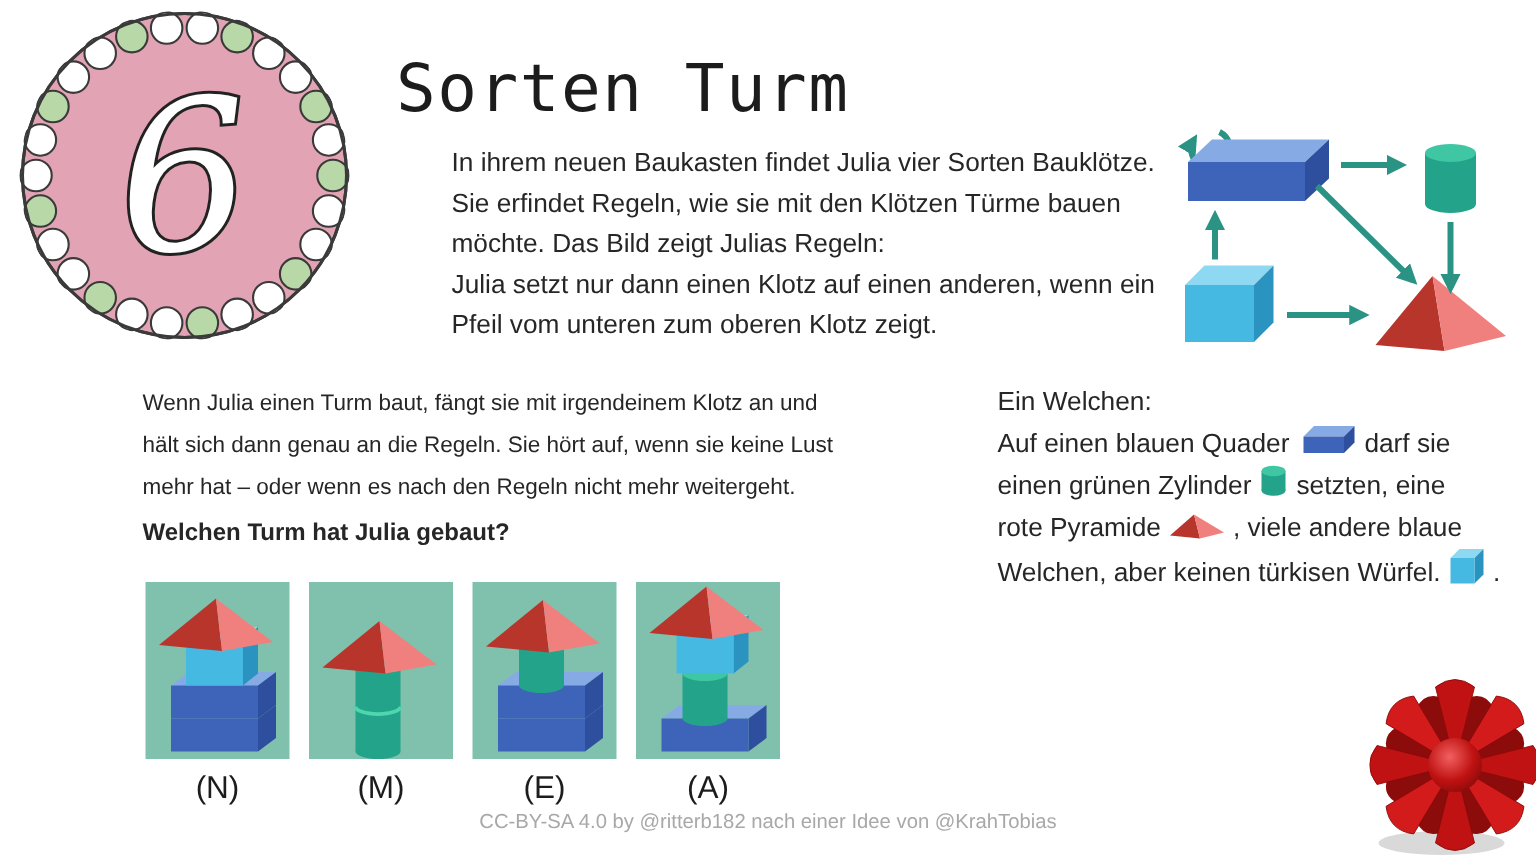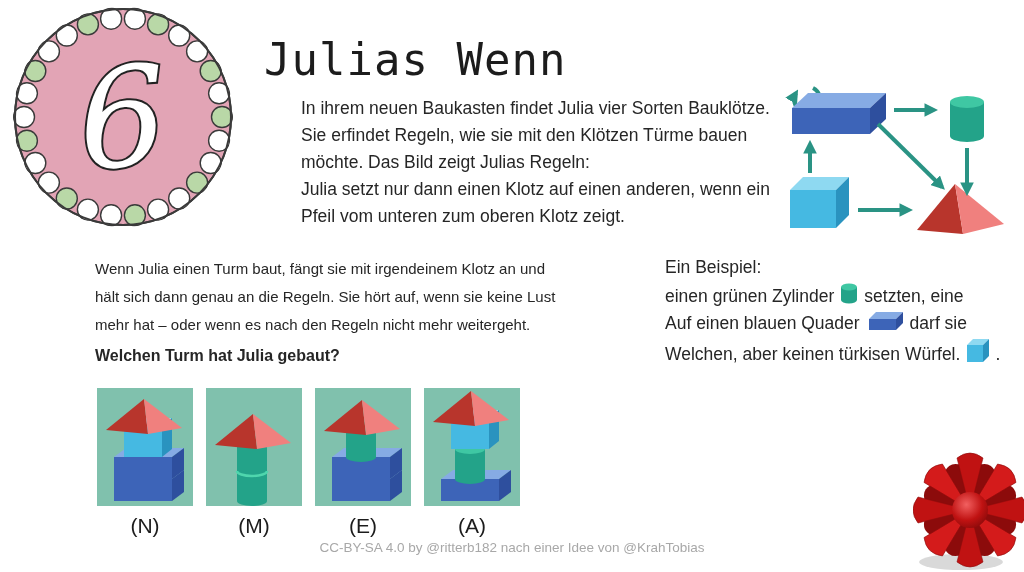--- a/index.html
+++ b/index.html
@@ -80,21 +80,21 @@
         <circle cx="146.1" cy="18.4" r="10.5" fill="#b9d8a7" stroke="#3a3a3a" stroke-width="1.4"></circle>
         <circle cx="167.2" cy="29.5" r="10.5" fill="#ffffff" stroke="#3a3a3a" stroke-width="1.4"></circle>
         <circle cx="185.1" cy="45.4" r="10.5" fill="#ffffff" stroke="#3a3a3a" stroke-width="1.4"></circle>
         <circle cx="198.7" cy="65.0" r="10.5" fill="#b9d8a7" stroke="#3a3a3a" stroke-width="1.4"></circle>
         <circle cx="207.1" cy="87.3" r="10.5" fill="#ffffff" stroke="#3a3a3a" stroke-width="1.4"></circle>
       </g>
     <circle cx="111" cy="111" r="108" fill="none" stroke="#3a3a3a" stroke-width="2"></circle>
     <text id="badgeNum" x="111" y="160" text-anchor="middle" font-family="DejaVu Serif, serif" font-style="italic" font-size="138" fill="#ffffff" stroke="#222222" stroke-width="4" paint-order="stroke" transform="rotate(-4 111 120)">6</text>
   </svg>
 
-  <div class="title">Julias Wenn</div>
+  <div class="title">Sorten Turm</div>
 
   <div class="intro">In ihrem neuen Baukasten findet Julia vier Sorten Bauklötze.
 Sie erfindet Regeln, wie sie mit den Klötzen Türme bauen
 möchte. Das Bild zeigt Julias Regeln:
 Julia setzt nur dann einen Klotz auf einen anderen, wenn ein
 Pfeil vom unteren zum oberen Klotz zeigt.</div>
 
   <svg class="diagram" width="252" height="182" viewBox="0 0 252 182">
     <defs>
       <marker id="arw" viewBox="0 0 10 10" refX="7" refY="5" markerWidth="3.4" markerHeight="3.4" orient="auto">
@@ -192,34 +192,40 @@
           <polygon points="65,61 75,53 75,22 65,30" fill="#2a93bf"></polygon>
           <rect x="27" y="30" width="38" height="31" fill="#45b9e2"></rect>
           <polygon points="9,34 51,38 47,3" fill="#b8352c"></polygon>
           <polygon points="51,38 85,32 47,3" fill="#f0807e"></polygon>
         </svg>
       <div class="opt-label">(A)</div>
     </div>
   </div>
 
   <div class="example">
-    <div>Ein Beispiel:</div>
+    <div>Ein Welchen:</div>
+    <div class="ex-line">
+      <span>Auf einen blauen Quader</span><svg class="inline-icon" width="40" height="22" viewBox="0 0 40 22">
+          <polygon points="4,9 11,2 38,2 31,9" fill="#86abe4"></polygon>
+          <polygon points="31,20 38,13 38,2 31,9" fill="#2e4f9e"></polygon>
+          <rect x="4" y="9" width="27" height="11" fill="#3d64b8"></rect>
+        </svg><span>darf sie</span>
+    </div>
     <div class="ex-line">
       <span>einen grünen Zylinder</span><svg class="inline-icon" width="20" height="23" viewBox="0 0 20 23">
           <ellipse cx="10" cy="18" rx="8" ry="3.5" fill="#23a389"></ellipse>
           <rect x="2" y="5" width="16" height="13" fill="#23a389"></rect>
           <ellipse cx="10" cy="5" rx="8" ry="3.5" fill="#3fc7a3"></ellipse>
         </svg><span>setzten, eine</span>
     </div>
     <div class="ex-line">
-      <span>Auf einen blauen Quader</span><svg class="inline-icon" width="40" height="22" viewBox="0 0 40 22">
-          <polygon points="4,9 11,2 38,2 31,9" fill="#86abe4"></polygon>
-          <polygon points="31,20 38,13 38,2 31,9" fill="#2e4f9e"></polygon>
-          <rect x="4" y="9" width="27" height="11" fill="#3d64b8"></rect>
-        </svg><span>darf sie</span>
+      <span>rote Pyramide</span><svg class="inline-icon" width="38" height="18" viewBox="0 0 38 18">
+          <polygon points="1,15 21,17 17,1" fill="#b8352c"></polygon>
+          <polygon points="21,17 37,13 17,1" fill="#f0807e"></polygon>
+        </svg><span>, viele andere blaue</span>
     </div>
     <div class="ex-line">
       <span>Welchen, aber keinen türkisen Würfel.</span><svg class="inline-icon" width="25" height="25" viewBox="0 0 25 25">
           <polygon points="2,7 8,1 24,1 18,7" fill="#8ed9f1"></polygon>
           <polygon points="18,24 24,18 24,1 18,7" fill="#2a93bf"></polygon>
           <rect x="2" y="7" width="16" height="17" fill="#45b9e2"></rect>
         </svg><span>.</span>
     </div>
   </div>
 

